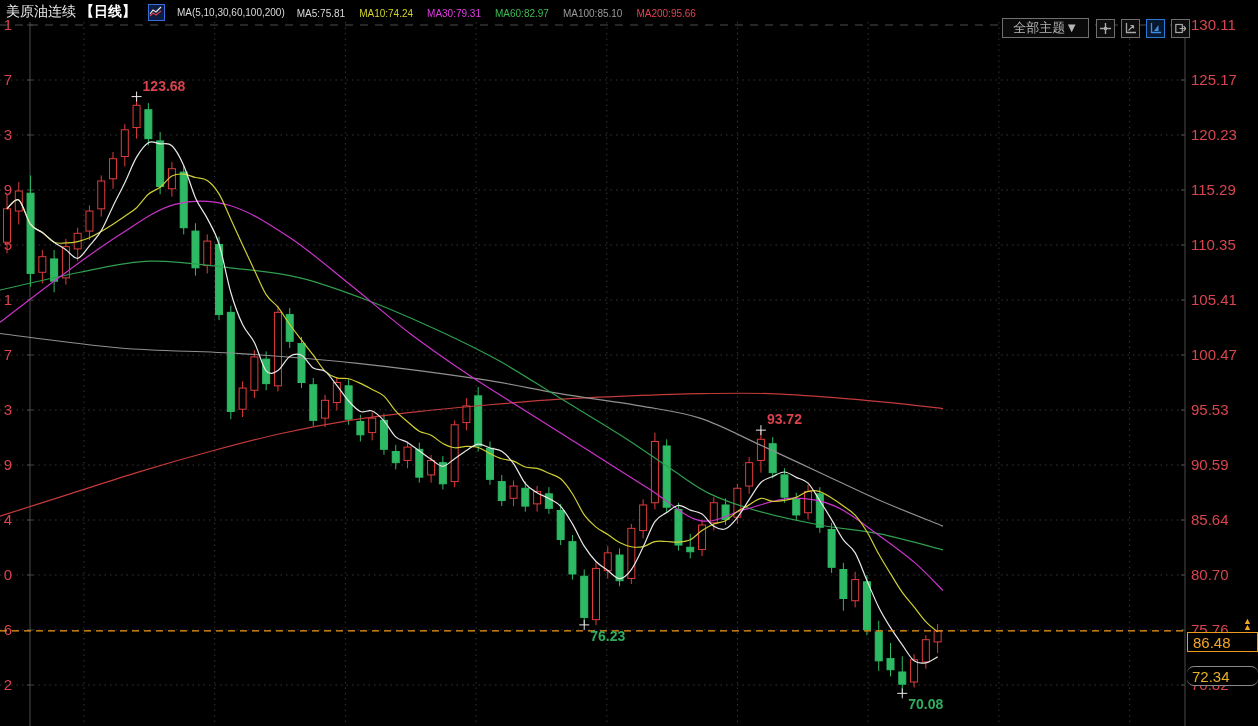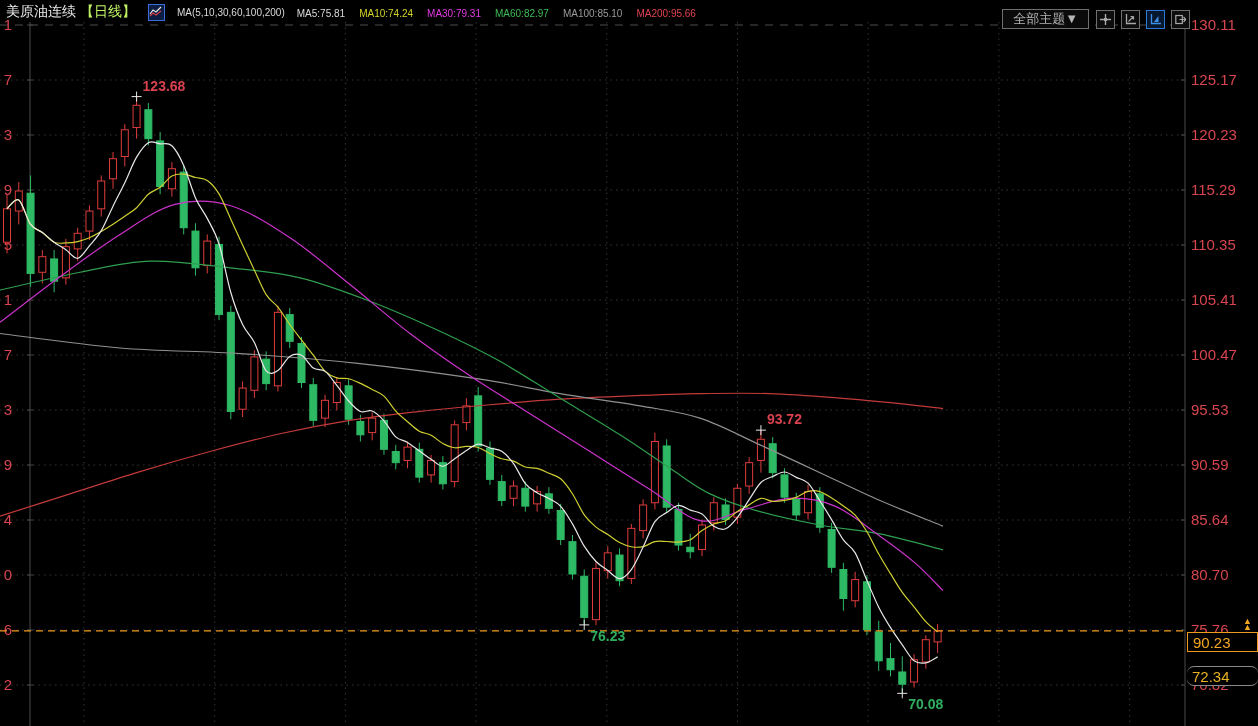--- a/index.html
+++ b/index.html
@@ -3,25 +3,25 @@
 <meta charset="utf-8">
 <style>
   html,body{margin:0;padding:0;background:#000;}
   #app{position:relative;width:1258px;height:726px;background:#000;overflow:hidden;
        font-family:"Liberation Sans","DejaVu Sans",sans-serif;}
   #chart-svg{position:absolute;left:0;top:0;}
   
   #header{position:absolute;left:6px;top:0;height:24px;display:flex;align-items:center;
           gap:12px;font-size:14px;white-space:nowrap;z-index:5;}
   #symbol{color:#e9e9e9;font-weight:normal;}
-  #period{color:#bef264;font-weight:normal;}
+  #period{color:#ffffff;font-weight:bold;}
   .ma-item{font-size:10px;}
   #ind-icon{width:15px;height:15px;border:1px solid #3a6fd8;background:#0d1e44;display:inline-block;}
   
-  #toolbar{position:absolute;top:9px;right:68px;display:flex;align-items:center;gap:7px;z-index:6;}
+  #toolbar{position:absolute;top:18px;right:68px;display:flex;align-items:center;gap:7px;z-index:6;}
   #theme-btn{border:1px solid #6f6f6f;color:#b5b5b5;background:#0a0a0a;font-size:13px;
              padding:1px 10px 2px 10px;line-height:15px;cursor:pointer;}
   .tool-btn{width:17px;height:17px;border:1px solid #6f6f6f;background:#0d0d0d;display:flex;
             align-items:center;justify-content:center;cursor:pointer;}
   .tool-btn.active{border-color:#2b7bd6;background:#06172e;}
   
   .marker-box{position:absolute;left:1187px;width:71px;height:20px;background:#000;
               font-size:15px;line-height:20px;padding-left:5px;box-sizing:border-box;z-index:4;}
   #last-price-box{top:632px;border:1px solid #ef9a1d;color:#f5a623;}
   #settle-price-box{top:666px;border-top:1px solid #8a8a8a;border-bottom:1px solid #8a8a8a;color:#e8b123;border-radius:7px;}
@@ -329,17 +329,17 @@
         </span>
         <span class="tool-btn">
           <svg width="11" height="11" viewBox="0 0 11 11">
             <rect x="0.8" y="1.5" width="6.5" height="8" stroke="#a8a8a8" fill="none" stroke-width="1.2"></rect>
             <path d="M4.5 5.5 H11 M8.5 3 L11 5.5 L8.5 8" stroke="#a8a8a8" fill="none" stroke-width="1.2"></path>
           </svg>
         </span>
       </span>
   </div>
 
-  <div id="last-price-box" class="marker-box">90.23</div>
+  <div id="last-price-box" class="marker-box">86.48</div>
   <div id="settle-price-box" class="marker-box">72.34</div>
   <div id="latest-arrow">▲<br>▲</div>
 
 </div>
 
 </body></html>

